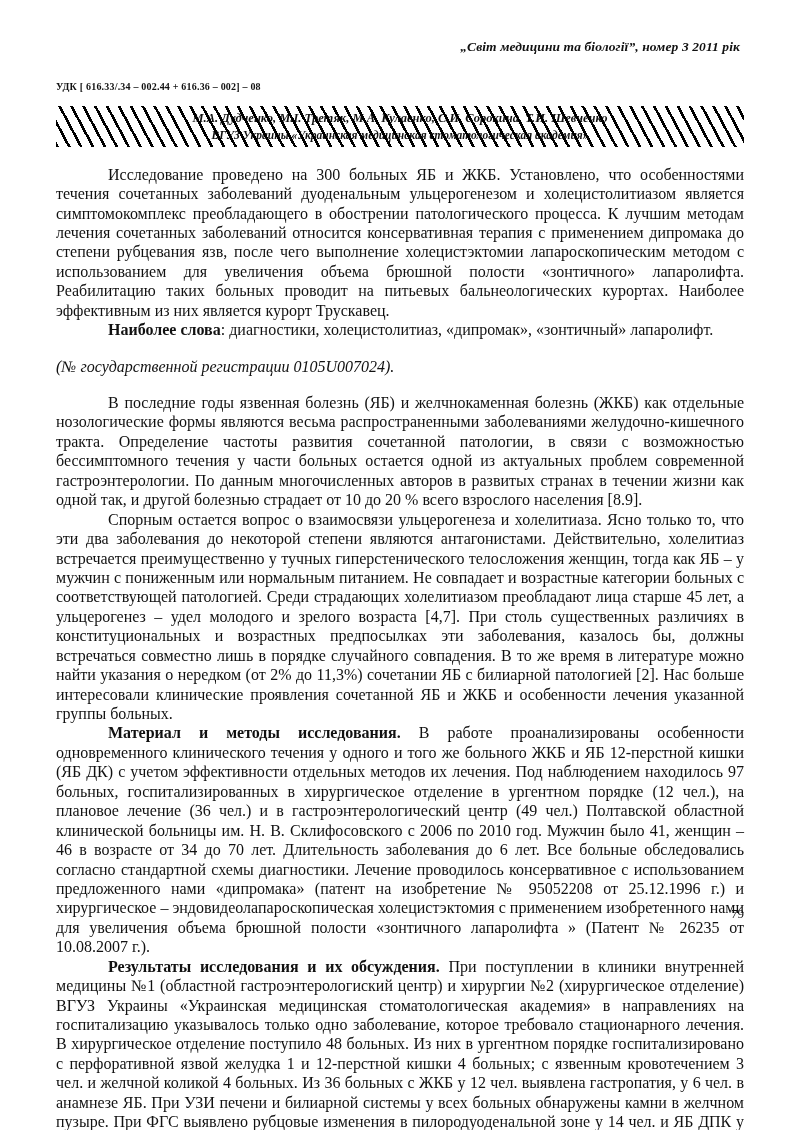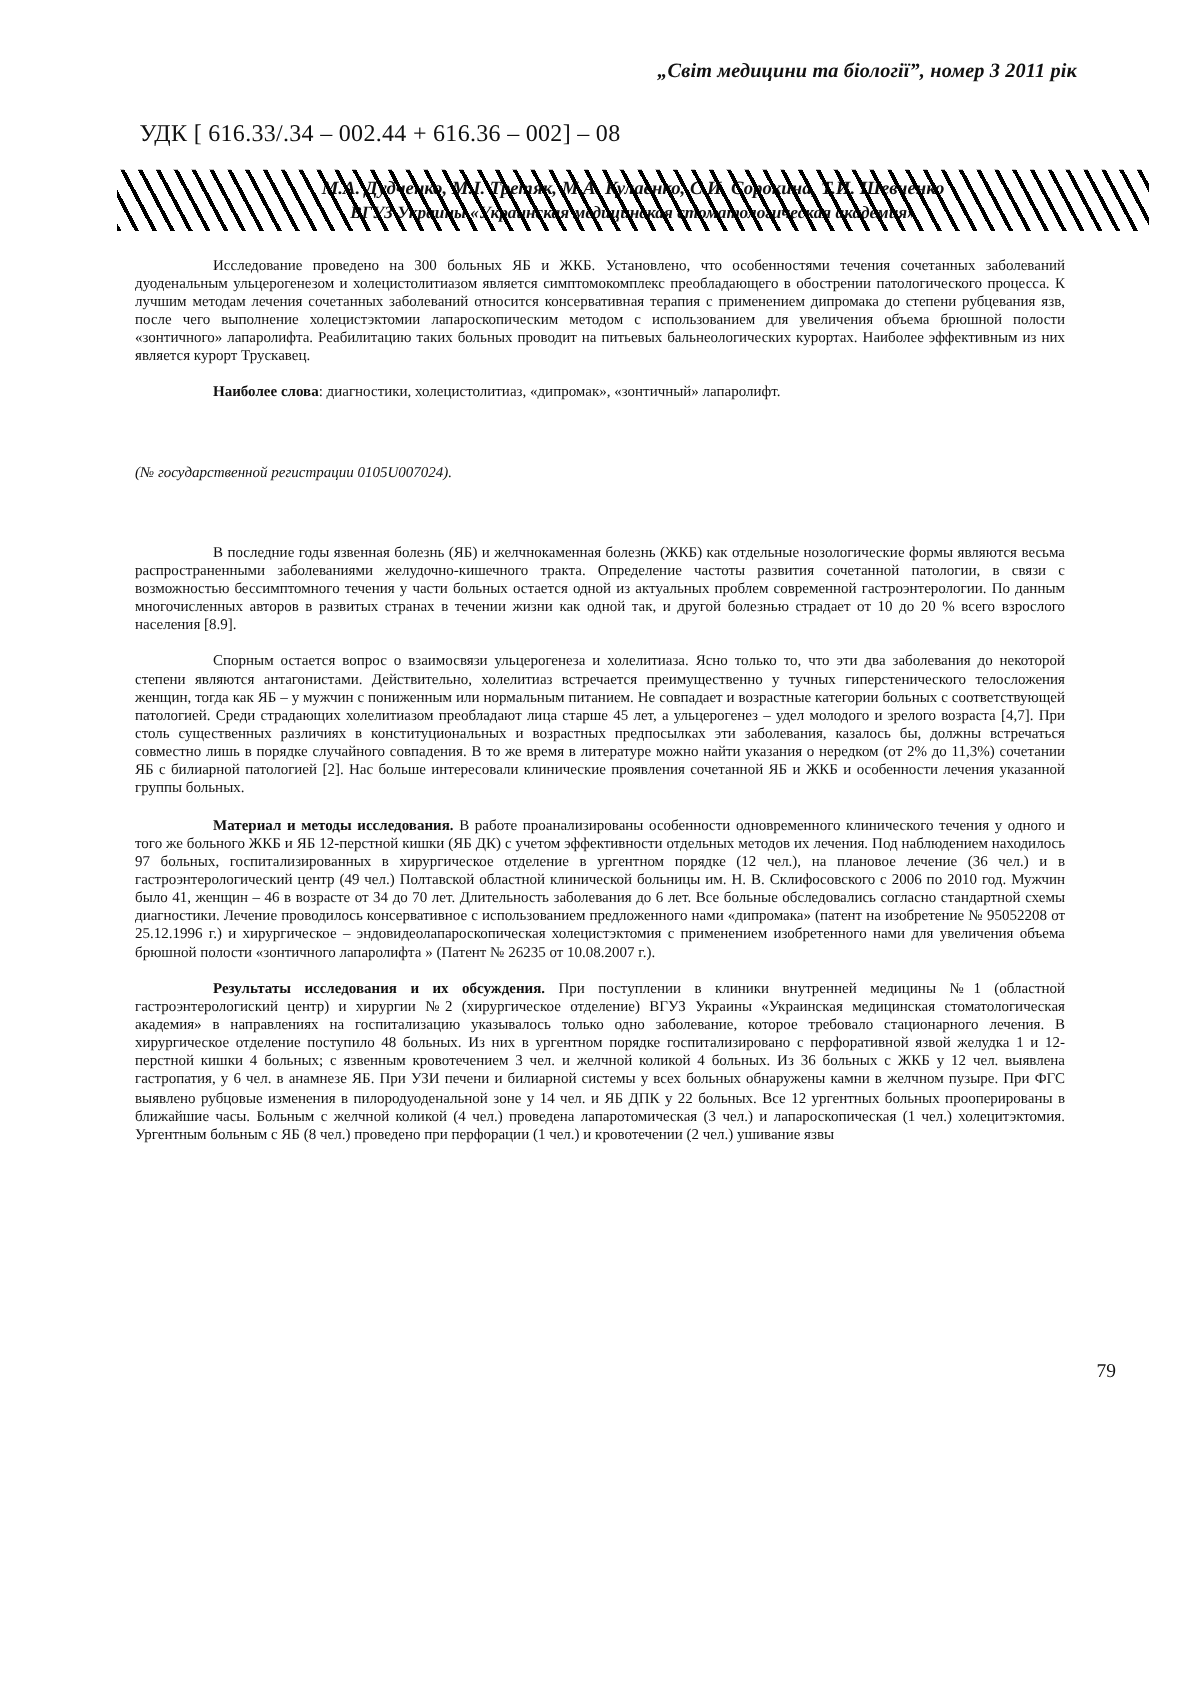--- a/index.html
+++ b/index.html
@@ -14,41 +14,41 @@
     color: #111111;
     position: relative;
     overflow: hidden;
   }
   .page {
     position: absolute;
     left: 0; top: 0;
     width: 800px;
     height: 946px;
     box-sizing: border-box;
-    padding: 0 78px;
+    padding: 0 56px;
   }
 
   
   .running-head {
     text-align: right;
     font-style: italic;
     font-weight: bold;
     font-size: 13.5px;
     letter-spacing: 0.1px;
     padding-top: 40px;
     padding-right: 4px;
     line-height: 1.1;
   }
 
   
   .udc {
-    font-weight: normal;
-    font-size: 16px;
+    font-weight: bold;
+    font-size: 10px;
     margin-top: 26px;
-    margin-left: 15px;
+    margin-left: 0;
     letter-spacing: 0.2px;
   }
 
   
   .author-block {
     margin-top: 14px;
     position: relative;
     width: 688px;
     padding: 3px 0 3px 0;
     overflow: hidden;
@@ -85,24 +85,24 @@
     line-height: 1.28;
     margin-top: 16px;
     letter-spacing: 0.1px;
   }
 
   
   .body-col {
     margin-top: 18px;
   }
   p.just {
-    margin: 12px;
+    margin: 0;
     text-align: justify;
     text-justify: inter-word;
-    font-size: 10px;
+    font-size: 16px;
     line-height: 1.215;
     text-indent: 52px;
     hyphens: none;
   }
   p.noindent { text-indent: 0; }
   p.it {
     font-style: italic;
   }
   .abstract p.just { }
   .gap-md { height: 17px; }

